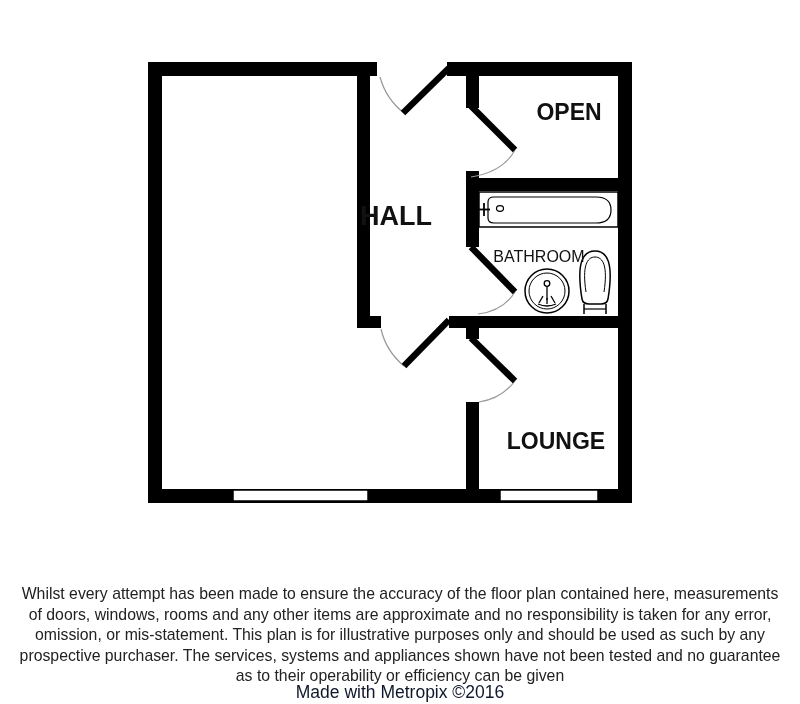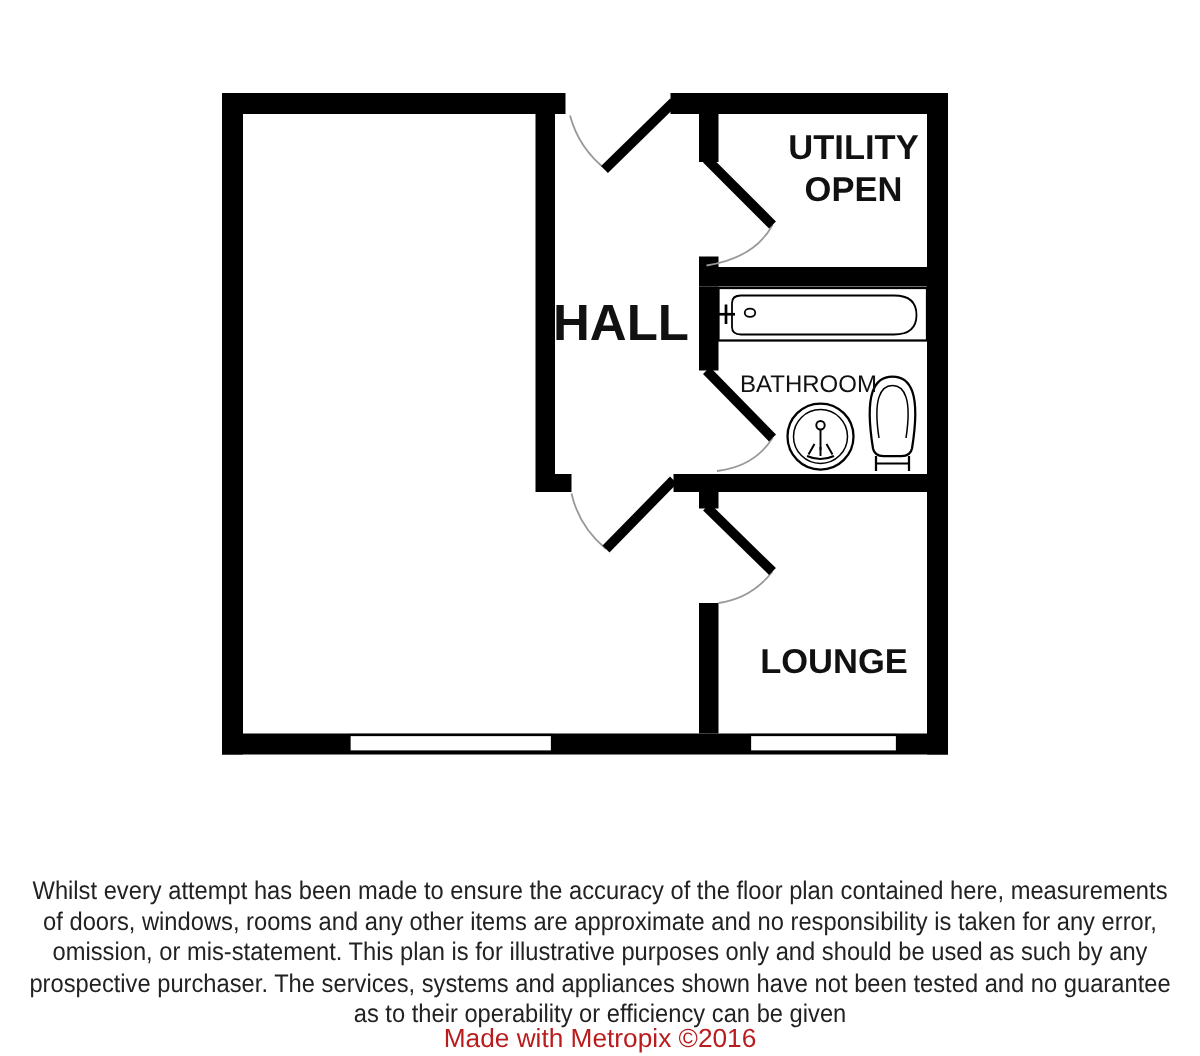--- a/index.html
+++ b/index.html
@@ -6,31 +6,31 @@
   .canvas{
     position:relative;width:800px;height:704px;background:#ffffff;overflow:hidden;
     font-family:"Liberation Sans",sans-serif;
   }
   svg{position:absolute;left:0;top:0;}
   .lbl{
     position:absolute;transform:translate(-50%,-50%);
     color:#111;font-weight:bold;white-space:nowrap;text-align:center;
   }
   .lbl-lounge{left:258px;top:281px;font-size:19px;line-height:21px;}
-  .lbl-hall{left:414px;top:216px;font-size:34px;text-align:right;}
+  .lbl-hall{left:396px;top:216px;font-size:27px;text-align:right;}
   .lbl-utility{left:569px;top:112px;font-size:23px;line-height:28px;}
   .lbl-bathroom{left:539px;top:257px;font-size:16px;font-weight:normal;}
   .lbl-kitchen{left:556px;top:441px;font-size:23px;}
   .disc-line{
     position:absolute;left:50%;transform:translateX(-50%) scaleX(0.93);
     white-space:nowrap;color:#222;font-size:17px;line-height:20px;
   }
   .credit-line{
     position:absolute;left:50%;transform:translateX(-50%);
-    white-space:nowrap;color:#b91c1c;font-size:17.5px;
+    white-space:nowrap;color:#0f172a;font-size:17.5px;
   }
 </style>
 </head>
 <body>
 
 <div class="canvas">
 
   <svg width="800" height="560" viewBox="0 0 800 560">
 
     <g fill="#000000">
@@ -100,21 +100,20 @@
       <path stroke-width="1" fill="none" d="M586,292 C582,266 587,257 595,257 C603,257 608,266 604,292"></path>
       <path stroke-width="1.5" fill="none" d="M584,304 V314 M606,304 V314"></path>
       <line x1="584" y1="309" x2="606" y2="309" stroke-width="1.2"></line>
     </g>
   </svg>
 
 
   <div class="lbl lbl-hall">HALL</div>
 
   <div class="lbl lbl-utility">
-    <div>UTILITY</div>
     <div>OPEN</div>
   </div>
 
   <div class="lbl lbl-bathroom">BATHROOM</div>
 
   <div class="lbl lbl-kitchen">LOUNGE</div>
 
   <div class="disc-line" style="top:584px;">Whilst every attempt has been made to ensure the accuracy of the floor plan contained here, measurements</div>
   <div class="disc-line" style="top:604.5px;">of doors, windows, rooms and any other items are approximate and no responsibility is taken for any error,</div>
   <div class="disc-line" style="top:625px;">omission, or mis-statement. This plan is for illustrative purposes only and should be used as such by any</div>

